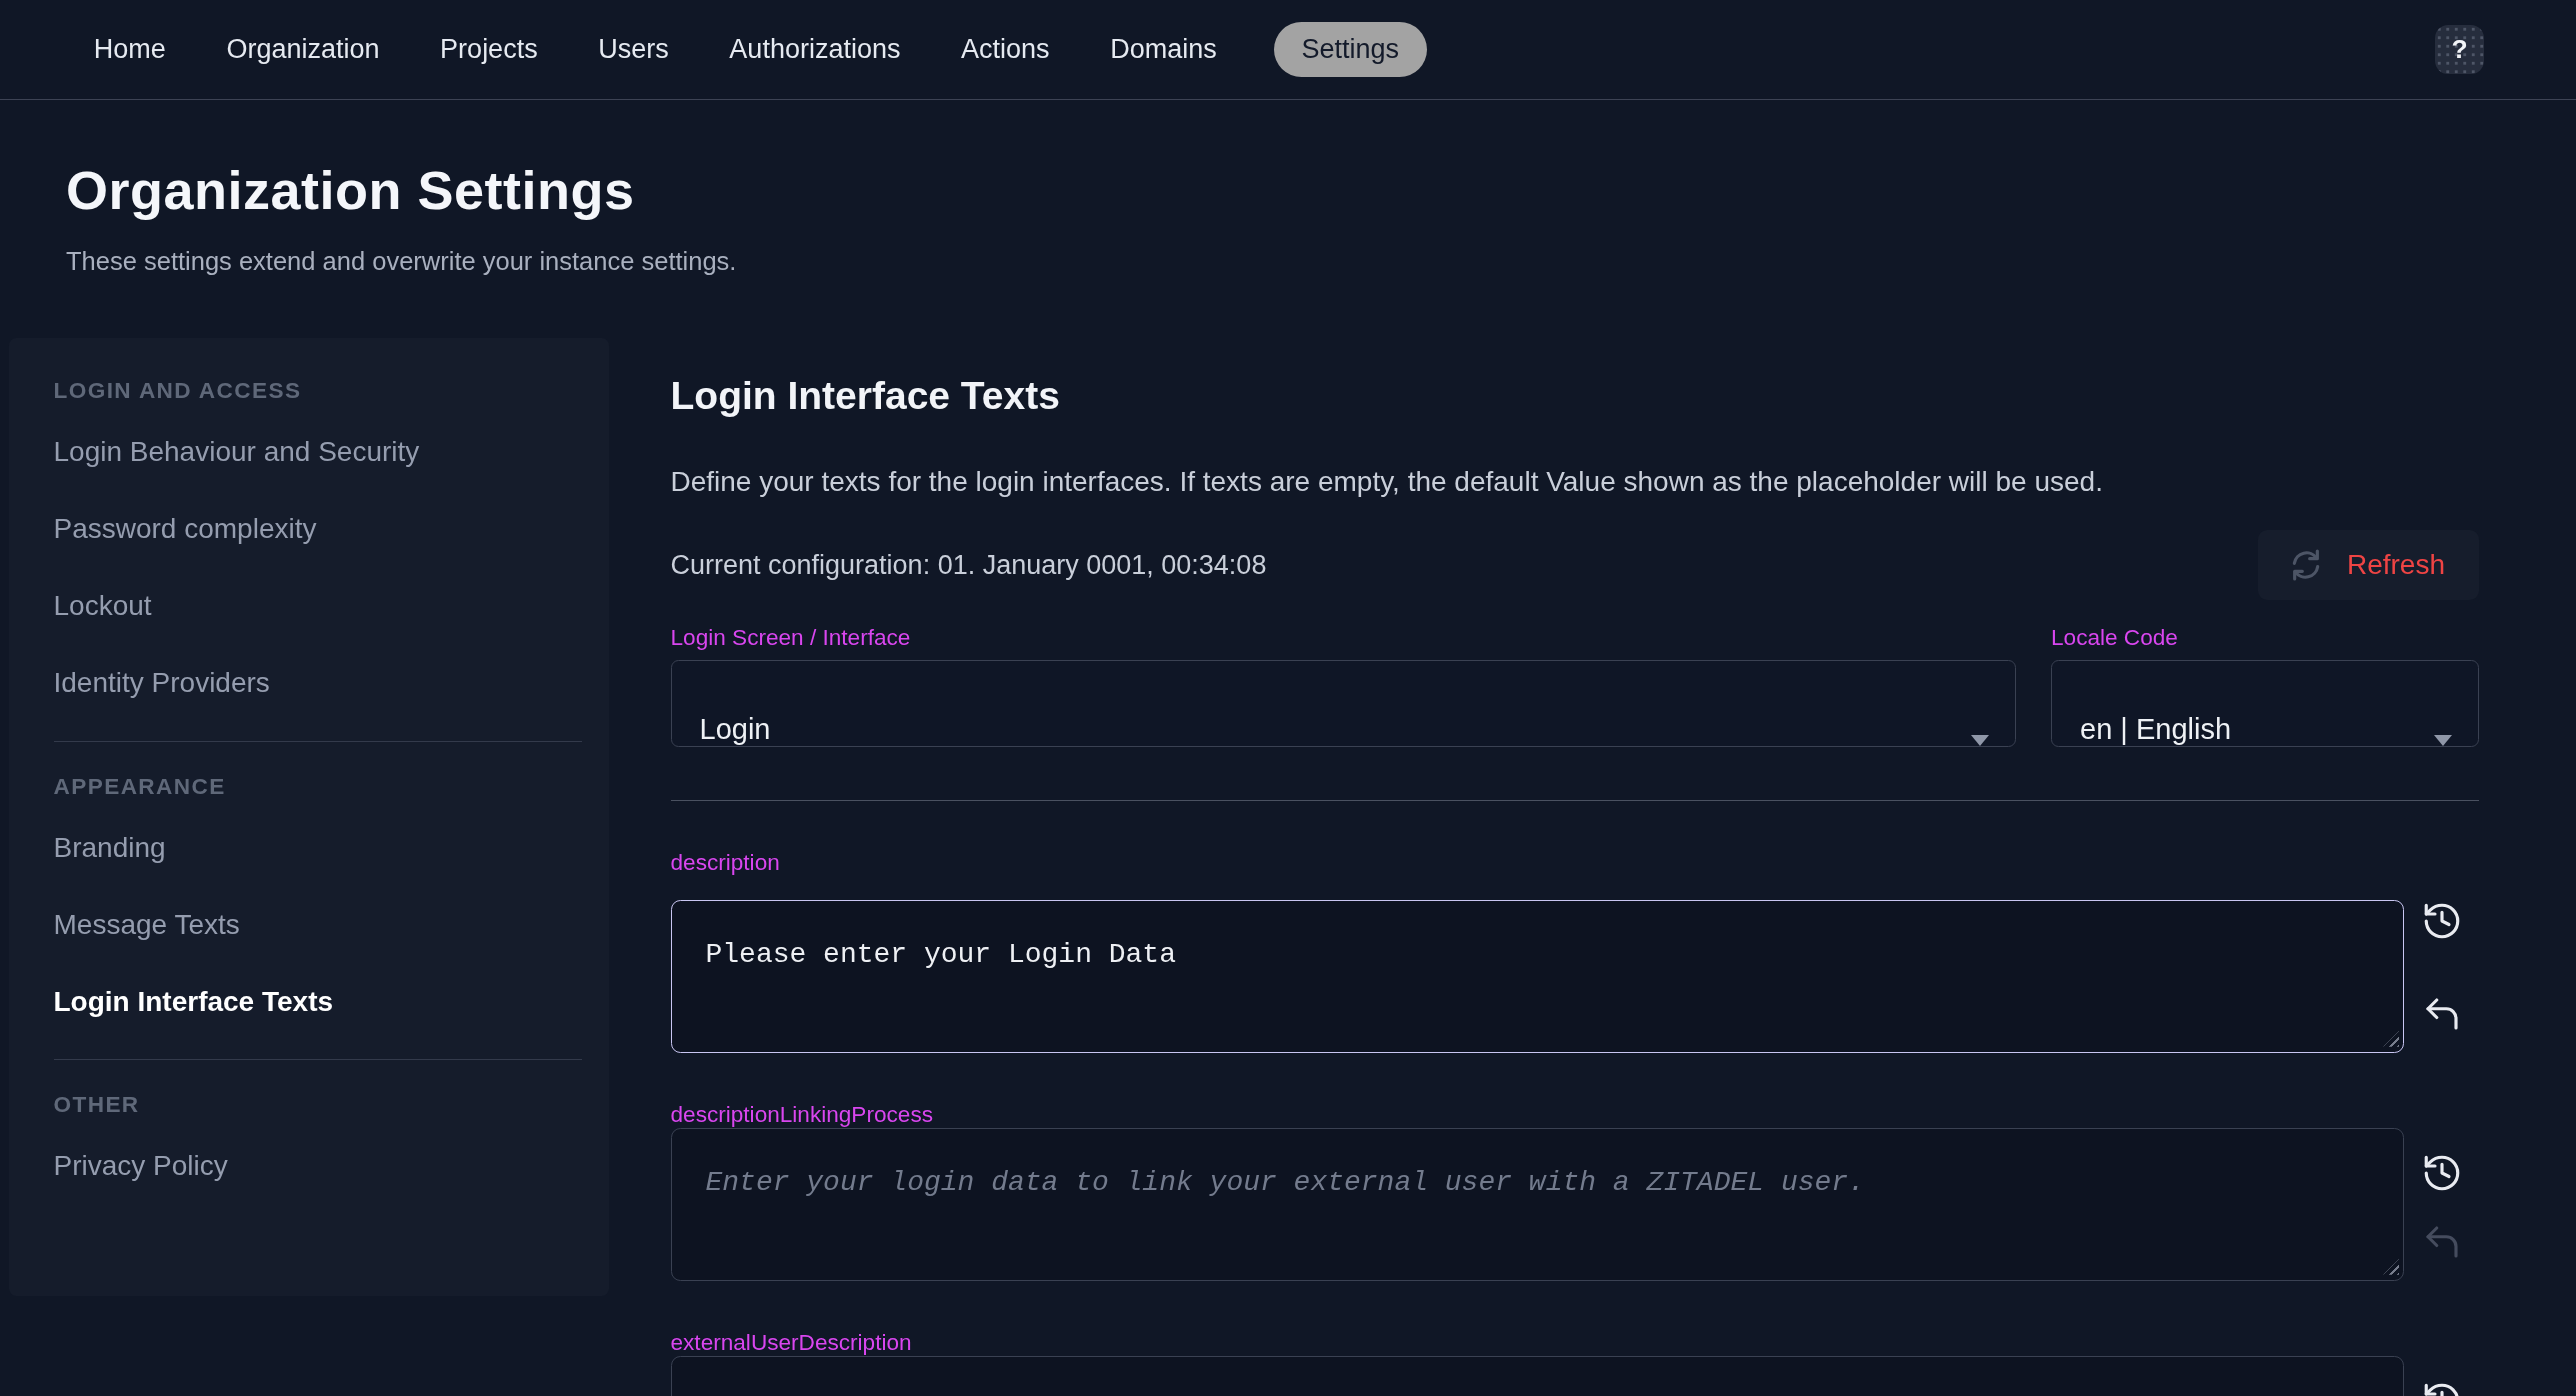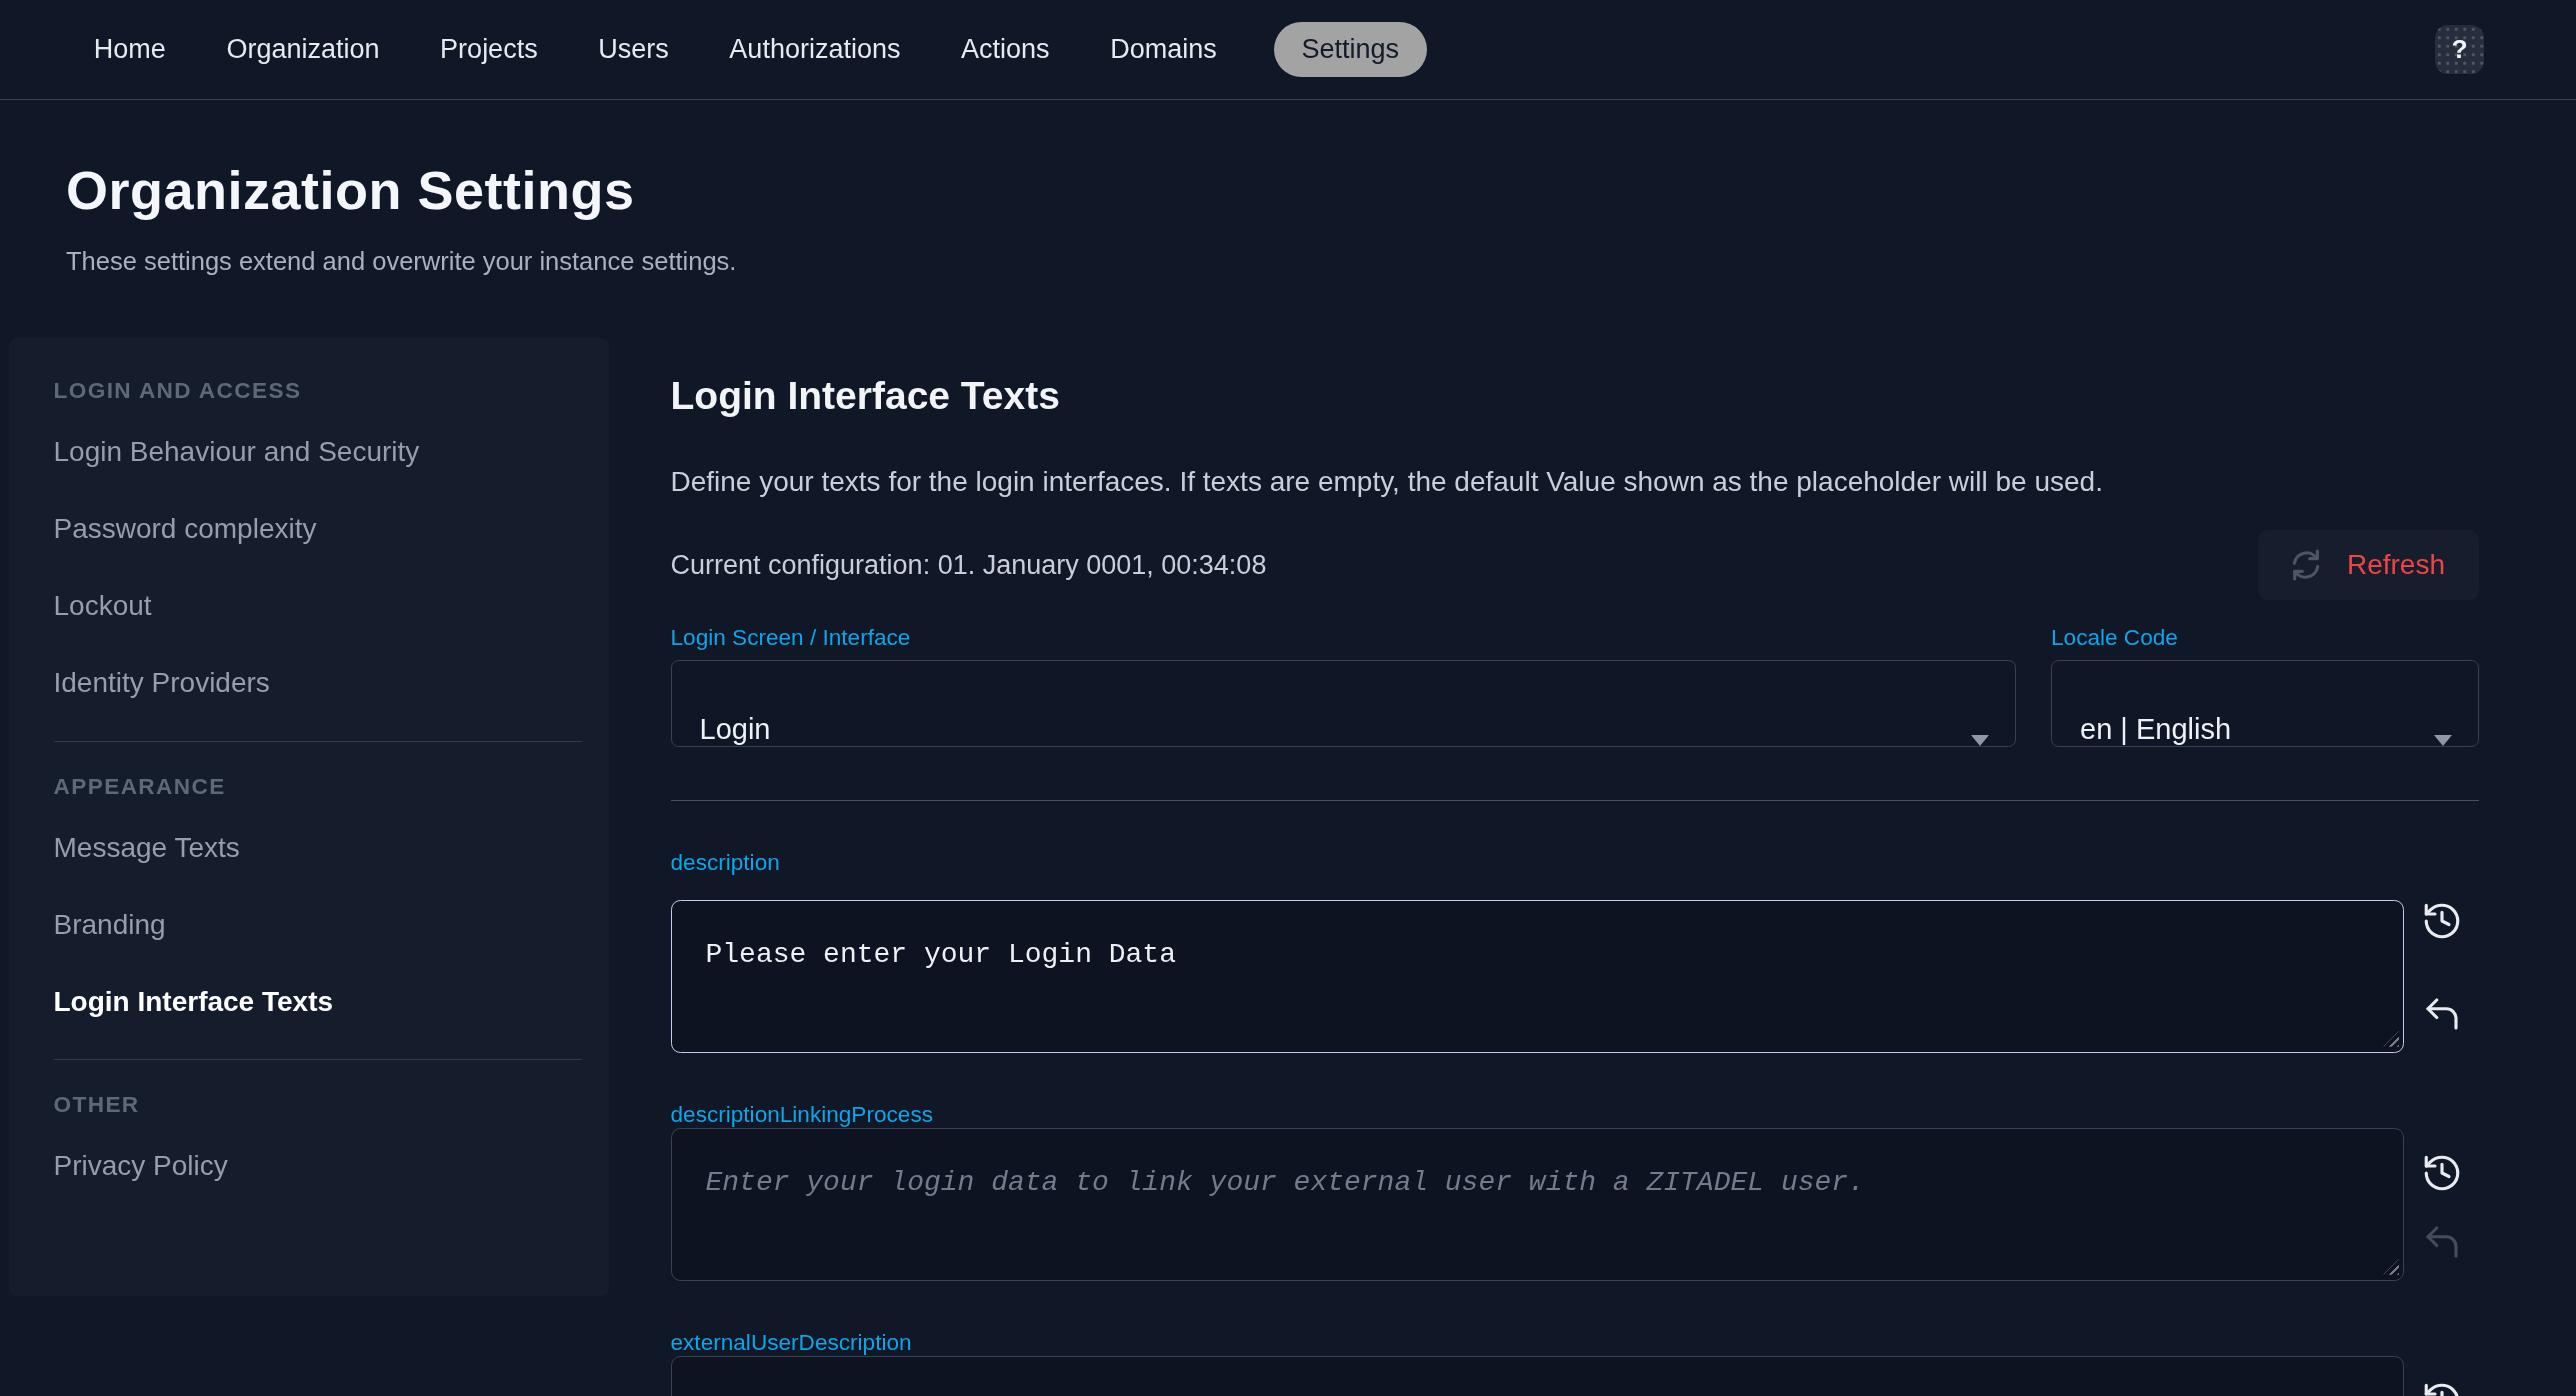--- a/index.html
+++ b/index.html
@@ -138,21 +138,21 @@
     cursor: default;
   }
   .refresh-btn svg { stroke: #4d5566; }
 
   .selects-row { margin-top: 24.5px; display: flex; gap: 35px; }
   .select-group { display: flex; flex-direction: column; }
   .select-group.grow { flex: 1; }
   .select-group.locale { width: 428px; flex-shrink: 0; }
   .field-label {
     font-size: 22.6px;
-    color: #0ea5e9;
+    color: #d946ef;
     margin-bottom: 9.4px;
   }
   .select-box {
     height: 87px;
     border: 0.9px solid #3a4152;
     border-radius: 7.5px;
     background: #0f1626;
     display: flex;
     align-items: flex-end;
     padding: 0 26.4px 0 28px;
@@ -249,22 +249,22 @@
   <aside class="sidebar">
     <div class="side-section-title">LOGIN AND ACCESS</div>
     <div class="side-item">Login Behaviour and Security</div>
     <div class="side-item">Password complexity</div>
     <div class="side-item">Lockout</div>
     <div class="side-item">Identity Providers</div>
 
     <hr class="side-divider">
 
     <div class="side-section-title">APPEARANCE</div>
+    <div class="side-item">Branding</div>
     <div class="side-item">Message Texts</div>
-    <div class="side-item">Branding</div>
     <div class="side-item active">Login Interface Texts</div>
 
     <hr class="side-divider">
 
     <div class="side-section-title">OTHER</div>
     <div class="side-item">Privacy Policy</div>
   </aside>
 
   <main class="main">
     <h2>Login Interface Texts</h2>

